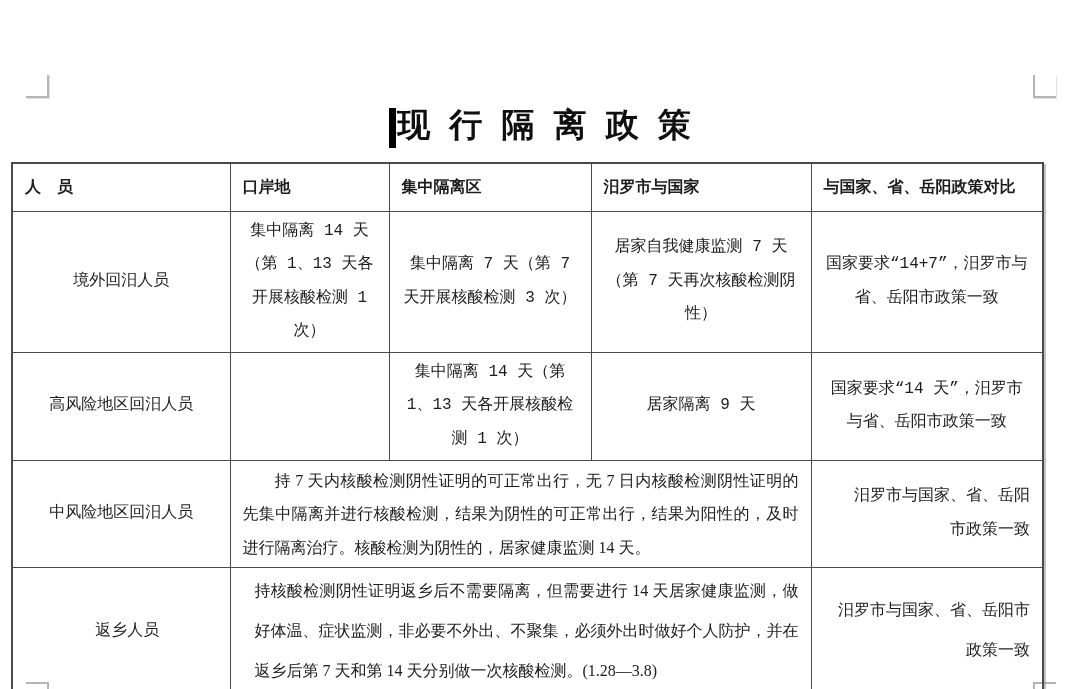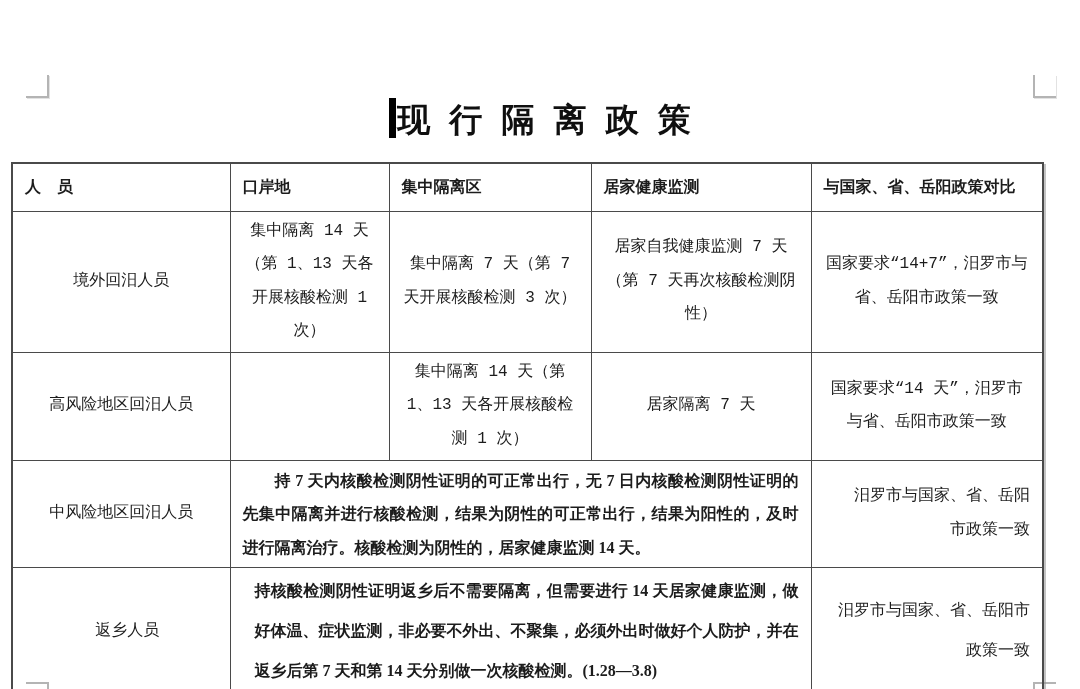--- a/index.html
+++ b/index.html
@@ -13,21 +13,21 @@
   }
   
   .mark{position:absolute;width:21px;height:21px;}
   .mark.tl{left:26px;top:75px;border-right:2px solid #b4b4b4;border-bottom:2px solid #b4b4b4;box-shadow:1px 1px 0 #e2e2e2;}
   .mark.tr{left:1033px;top:75px;border-left:2px solid #b4b4b4;border-bottom:2px solid #b4b4b4;box-shadow:1px 1px 0 #e2e2e2;}
   .mark.bl{left:26px;top:682px;border-right:2px solid #b4b4b4;border-top:2px solid #b4b4b4;}
   .mark.br{left:1033px;top:682px;border-left:2px solid #b4b4b4;border-top:2px solid #b4b4b4;}
   
   .title-row{
     position:absolute;left:0;right:0;top:98px;height:50px;
-    display:flex;justify-content:center;align-items:flex-start;
+    display:flex;justify-content:center;align-items:flex-end;
   }
   .caret{width:7px;height:40px;background:#000;margin-right:1px;flex:0 0 auto;}
   .title{
     margin:0;font-size:33px;font-weight:700;color:#0f0f0f;
     letter-spacing:0.58em;margin-right:-0.58em;white-space:nowrap;
     font-family:"Liberation Serif","DejaVu Serif",serif;
   }
   
   table.policy{
     position:absolute;left:11px;top:162px;
@@ -48,21 +48,21 @@
   table.policy th{
     font-family:"Liberation Sans","DejaVu Sans",sans-serif;
     font-weight:700;font-size:16px;text-align:left;line-height:1.4;
   }
   tr.hrow{height:48px;}
   tr.r1{height:104px;}
   tr.r2{height:104px;}
   tr.r3{height:103px;}
   tr.r4{height:122px;}
   td.c{text-align:center;font-family:Liberation Mono, monospace;}
-  td.j{text-align:justify;text-justify:inter-ideograph;font-weight:bold;}
+  td.j{text-align:justify;text-justify:inter-ideograph;}
   td.l{text-align:right;font-family:Liberation Mono, monospace;}
   td.ind1{text-indent:1em;}
   td.ind2{text-indent:2em;}
   td.lh-wide{line-height:2.7;border-radius:15px;}
   tr.r4 td{line-height:2.5;padding-left:24px;}
 </style>
 </head>
 <body>
 
 <div class="page">
@@ -83,37 +83,37 @@
       <col style="width:159px">
       <col style="width:202px">
       <col style="width:220px">
       <col style="width:232px">
     </colgroup>
     <thead>
       <tr class="hrow">
         <th>人　员</th>
         <th>口岸地</th>
         <th>集中隔离区</th>
-        <th>居家健康监测</th>
+        <th>汨罗市与国家</th>
         <th>与国家、省、岳阳政策对比</th>
       </tr>
     </thead>
     <tbody>
       <tr class="r1">
         <td class="c">境外回汨人员</td>
         <td class="c">集中隔离 14 天（第 1、13 天各开展核酸检测 1 次）</td>
         <td class="c">集中隔离 7 天（第 7 天开展核酸检测 3 次）</td>
         <td class="c">居家自我健康监测 7 天（第 7 天再次核酸检测阴性）</td>
         <td class="c lh-wide">国家要求“14+7”，汨罗市与省、岳阳市政策一致</td>
       </tr>
       <tr class="r2">
         <td class="c">高风险地区回汨人员</td>
         <td class="c"></td>
         <td class="c">集中隔离 14 天（第 1、13 天各开展核酸检测 1 次）</td>
-        <td class="c">居家隔离 7 天</td>
+        <td class="c">居家隔离 9 天</td>
         <td class="c lh-wide">国家要求“14 天”，汨罗市与省、岳阳市政策一致</td>
       </tr>
       <tr class="r3">
         <td class="c">中风险地区回汨人员</td>
         <td class="j ind2" colspan="3">持 7 天内核酸检测阴性证明的可正常出行，无 7 日内核酸检测阴性证明的先集中隔离并进行核酸检测，结果为阴性的可正常出行，结果为阳性的，及时进行隔离治疗。核酸检测为阴性的，居家健康监测 14 天。</td>
         <td class="l ind1">汨罗市与国家、省、岳阳市政策一致</td>
       </tr>
       <tr class="r4">
         <td class="c">返乡人员</td>
         <td class="j" colspan="3">持核酸检测阴性证明返乡后不需要隔离，但需要进行 14 天居家健康监测，做好体温、症状监测，非必要不外出、不聚集，必须外出时做好个人防护，并在返乡后第 7 天和第 14 天分别做一次核酸检测。(1.28—3.8)</td>

